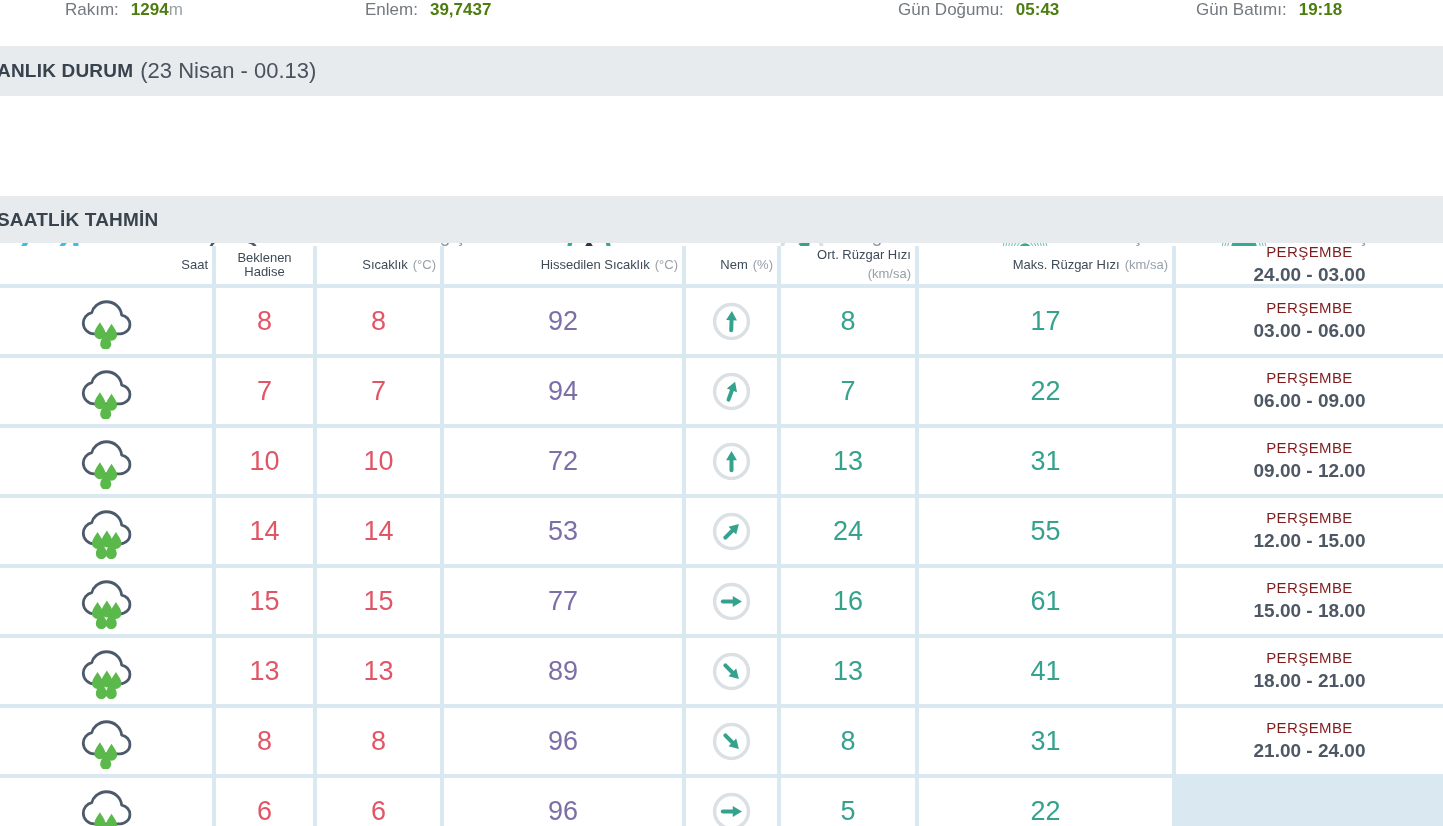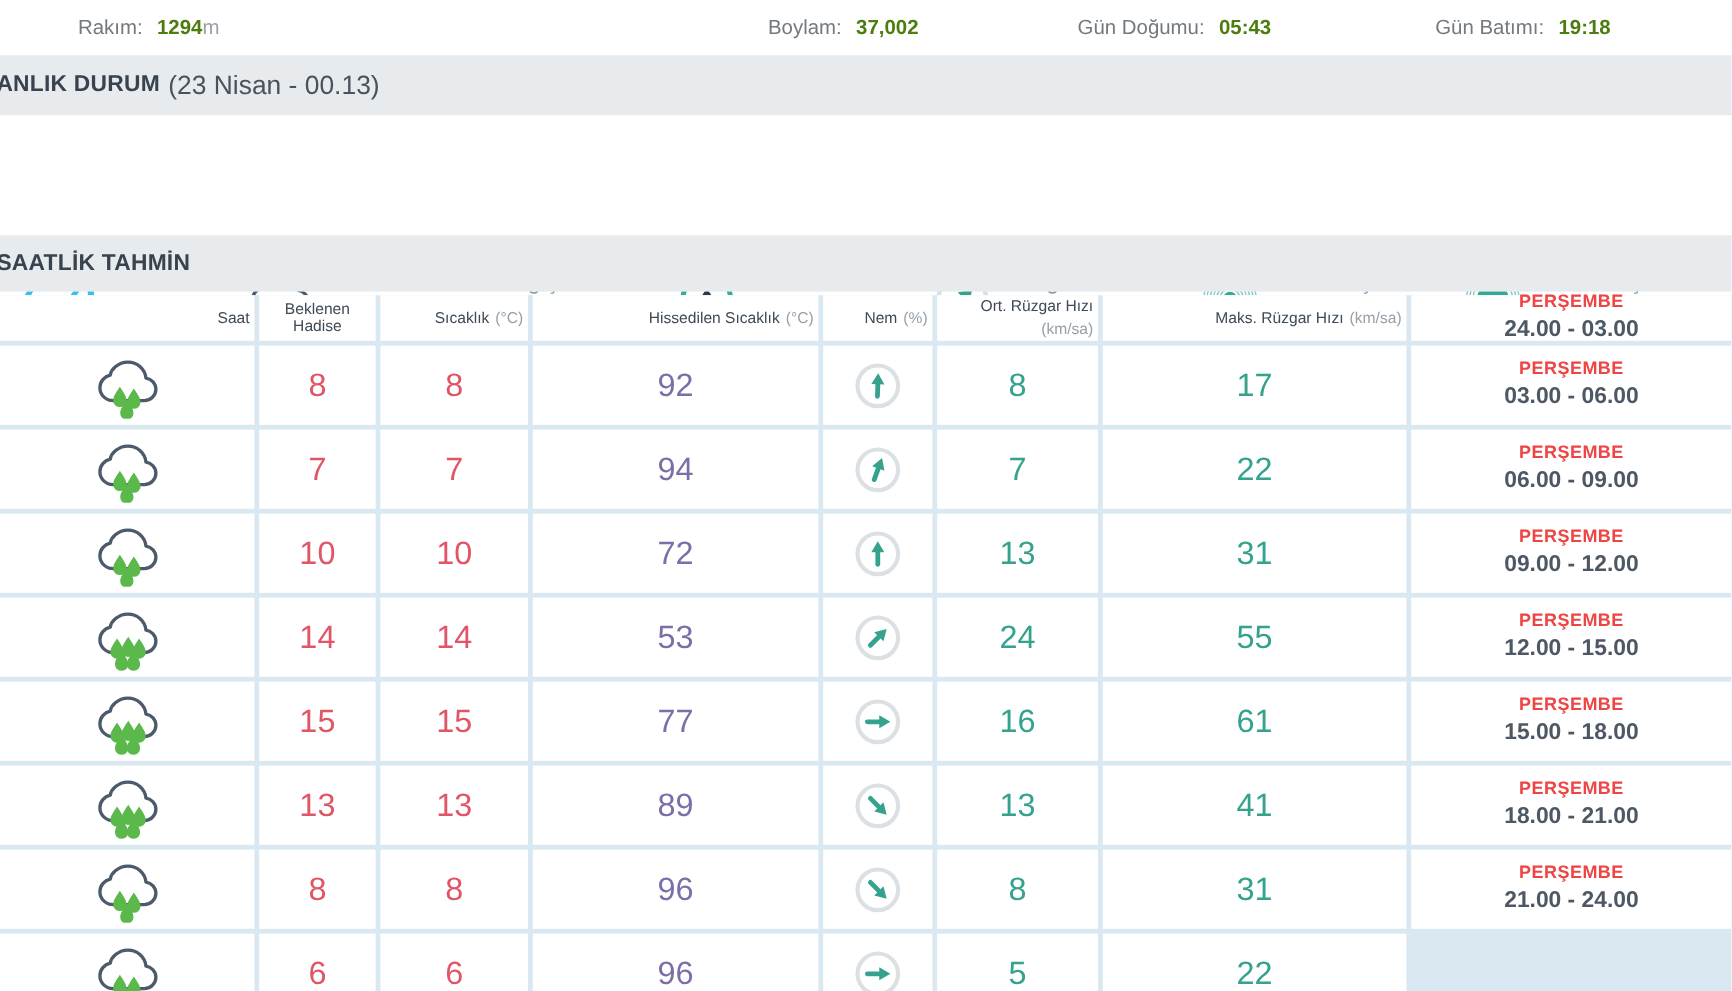--- a/index.html
+++ b/index.html
@@ -2,21 +2,21 @@
 <html><head>
 <meta charset="utf-8">
 <style>
   * { margin:0; padding:0; box-sizing:border-box; }
   html,body { width:1443px; height:826px; overflow:hidden; background:#fff;
     font-family:"Liberation Sans","DejaVu Sans",sans-serif; }
   .stage { position:relative; width:1443px; height:826px; overflow:hidden; }
 
   
   .topbar { position:absolute; top:0; left:0; width:100%; height:46px; background:#fff; }
-  .tb-item { position:absolute; top:0; height:46px; display:flex; align-items:center; white-space:nowrap; }
+  .tb-item { position:absolute; top:0; height:46px; display:flex; align-items:flex-start; white-space:nowrap; }
   .tb-label { font-size:17px; color:#73797f; }
   .tb-value { font-size:17px; font-weight:bold; color:#4d7c0f; margin-left:12px; }
   .tb-unit  { font-size:17px; color:#9aa1a8; }
 
   
   .section-bar { position:absolute; left:0; width:100%; background:#e7ebee; display:flex; align-items:center; }
   .bar-anlik { top:46px; height:50px; }
   .bar-saatlik { top:196px; height:47px; }
   .bar-title { font-size:19px; font-weight:bold; color:#39434e; margin-left:-3px; letter-spacing:.2px; }
   .bar-sub { font-size:22px; color:#49525d; margin-left:7px; font-weight:normal; }
@@ -37,21 +37,21 @@
   
   .htable { position:absolute; top:246px; left:0; width:1443px; height:600px;
     display:grid; grid-template-columns:212px 97px 123px 238px 91px 134px 253px minmax(0,1fr);
     grid-template-rows:38px; grid-auto-rows:66px; gap:4px; background:#d9e8f1; }
   .hrow { display:contents; }
   .cell { background:#fff; display:flex; align-items:center; justify-content:center; }
   .hcell { background:#fff; display:flex; flex-direction:row; flex-wrap:wrap; align-items:center; justify-content:flex-end;
     text-align:center; font-size:13px; color:#3e4a57; line-height:1.1; padding:0 4px; column-gap:5px; }
   .hsub { color:#97a0a8; font-weight:normal; }
   .saat-cell { flex-direction:column; line-height:1.4; }
-  .day { font-size:15px; color:#ef4444; letter-spacing:.4px;font-weight:bold; }
+  .day { font-size:15px; color:#7f1d1d; letter-spacing:.4px; }
   .time { font-size:19px; color:#4d5864;font-weight:bold; }
   .num { font-size:27px; }
   .temp-num  { color:#e05666; }
   .hum-num   { color:#7c6ea7; }
   .wind-num  { color:#35a28d; }
 </style>
 </head>
 <body>
 
 <svg width="0" height="0" style="position:absolute" aria-hidden="true">
@@ -62,23 +62,23 @@
 </svg>
 
 <div class="stage">
 
   <div class="topbar">
     <div class="tb-item" style="left:65px">
       <span class="tb-label">Rakım:</span>
       <span class="tb-value">1294</span>
       <span class="tb-unit">m</span>
     </div>
-    <div class="tb-item" style="left:640px">
-      <span class="tb-label">Boylam:</span>
-      <span class="tb-value">37,002</span>
+    <div class="tb-item" style="left:365px">
+      <span class="tb-label">Enlem:</span>
+      <span class="tb-value">39,7437</span>
     </div>
     <div class="tb-item" style="left:898px">
       <span class="tb-label">Gün Doğumu:</span>
       <span class="tb-value">05:43</span>
     </div>
     <div class="tb-item" style="left:1196px">
       <span class="tb-label">Gün Batımı:</span>
       <span class="tb-value">19:18</span>
     </div>
   </div>

